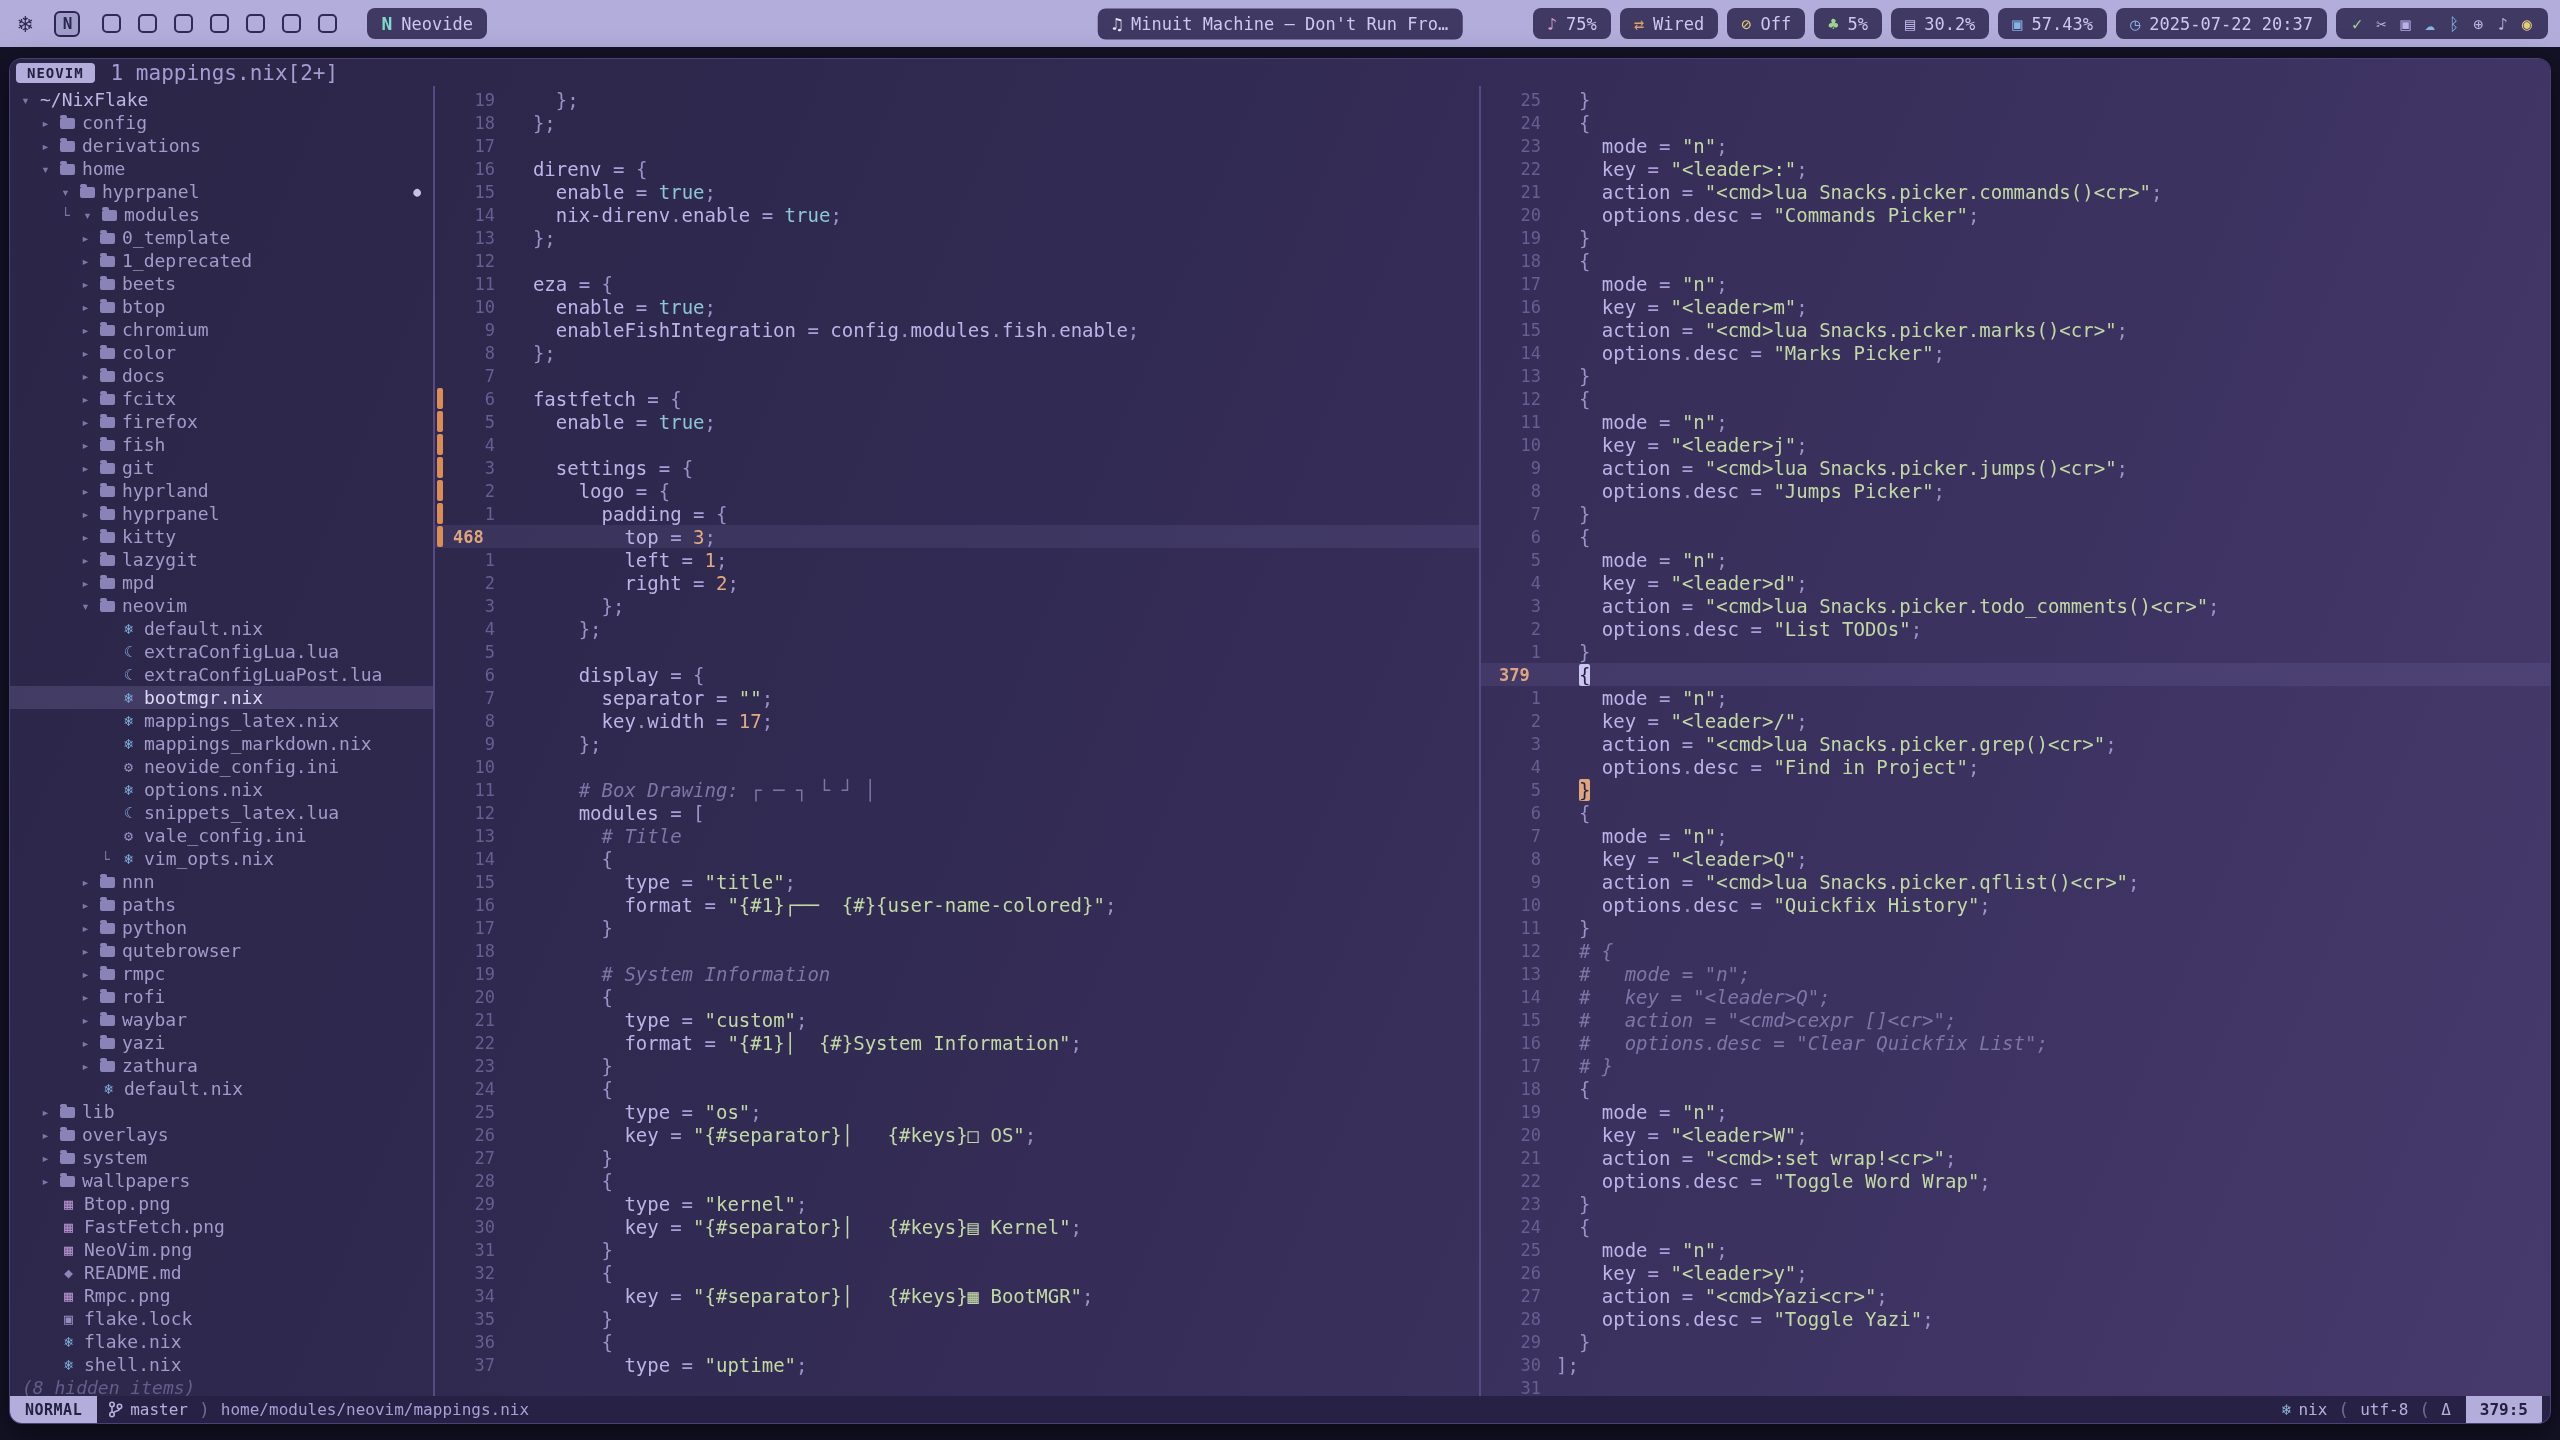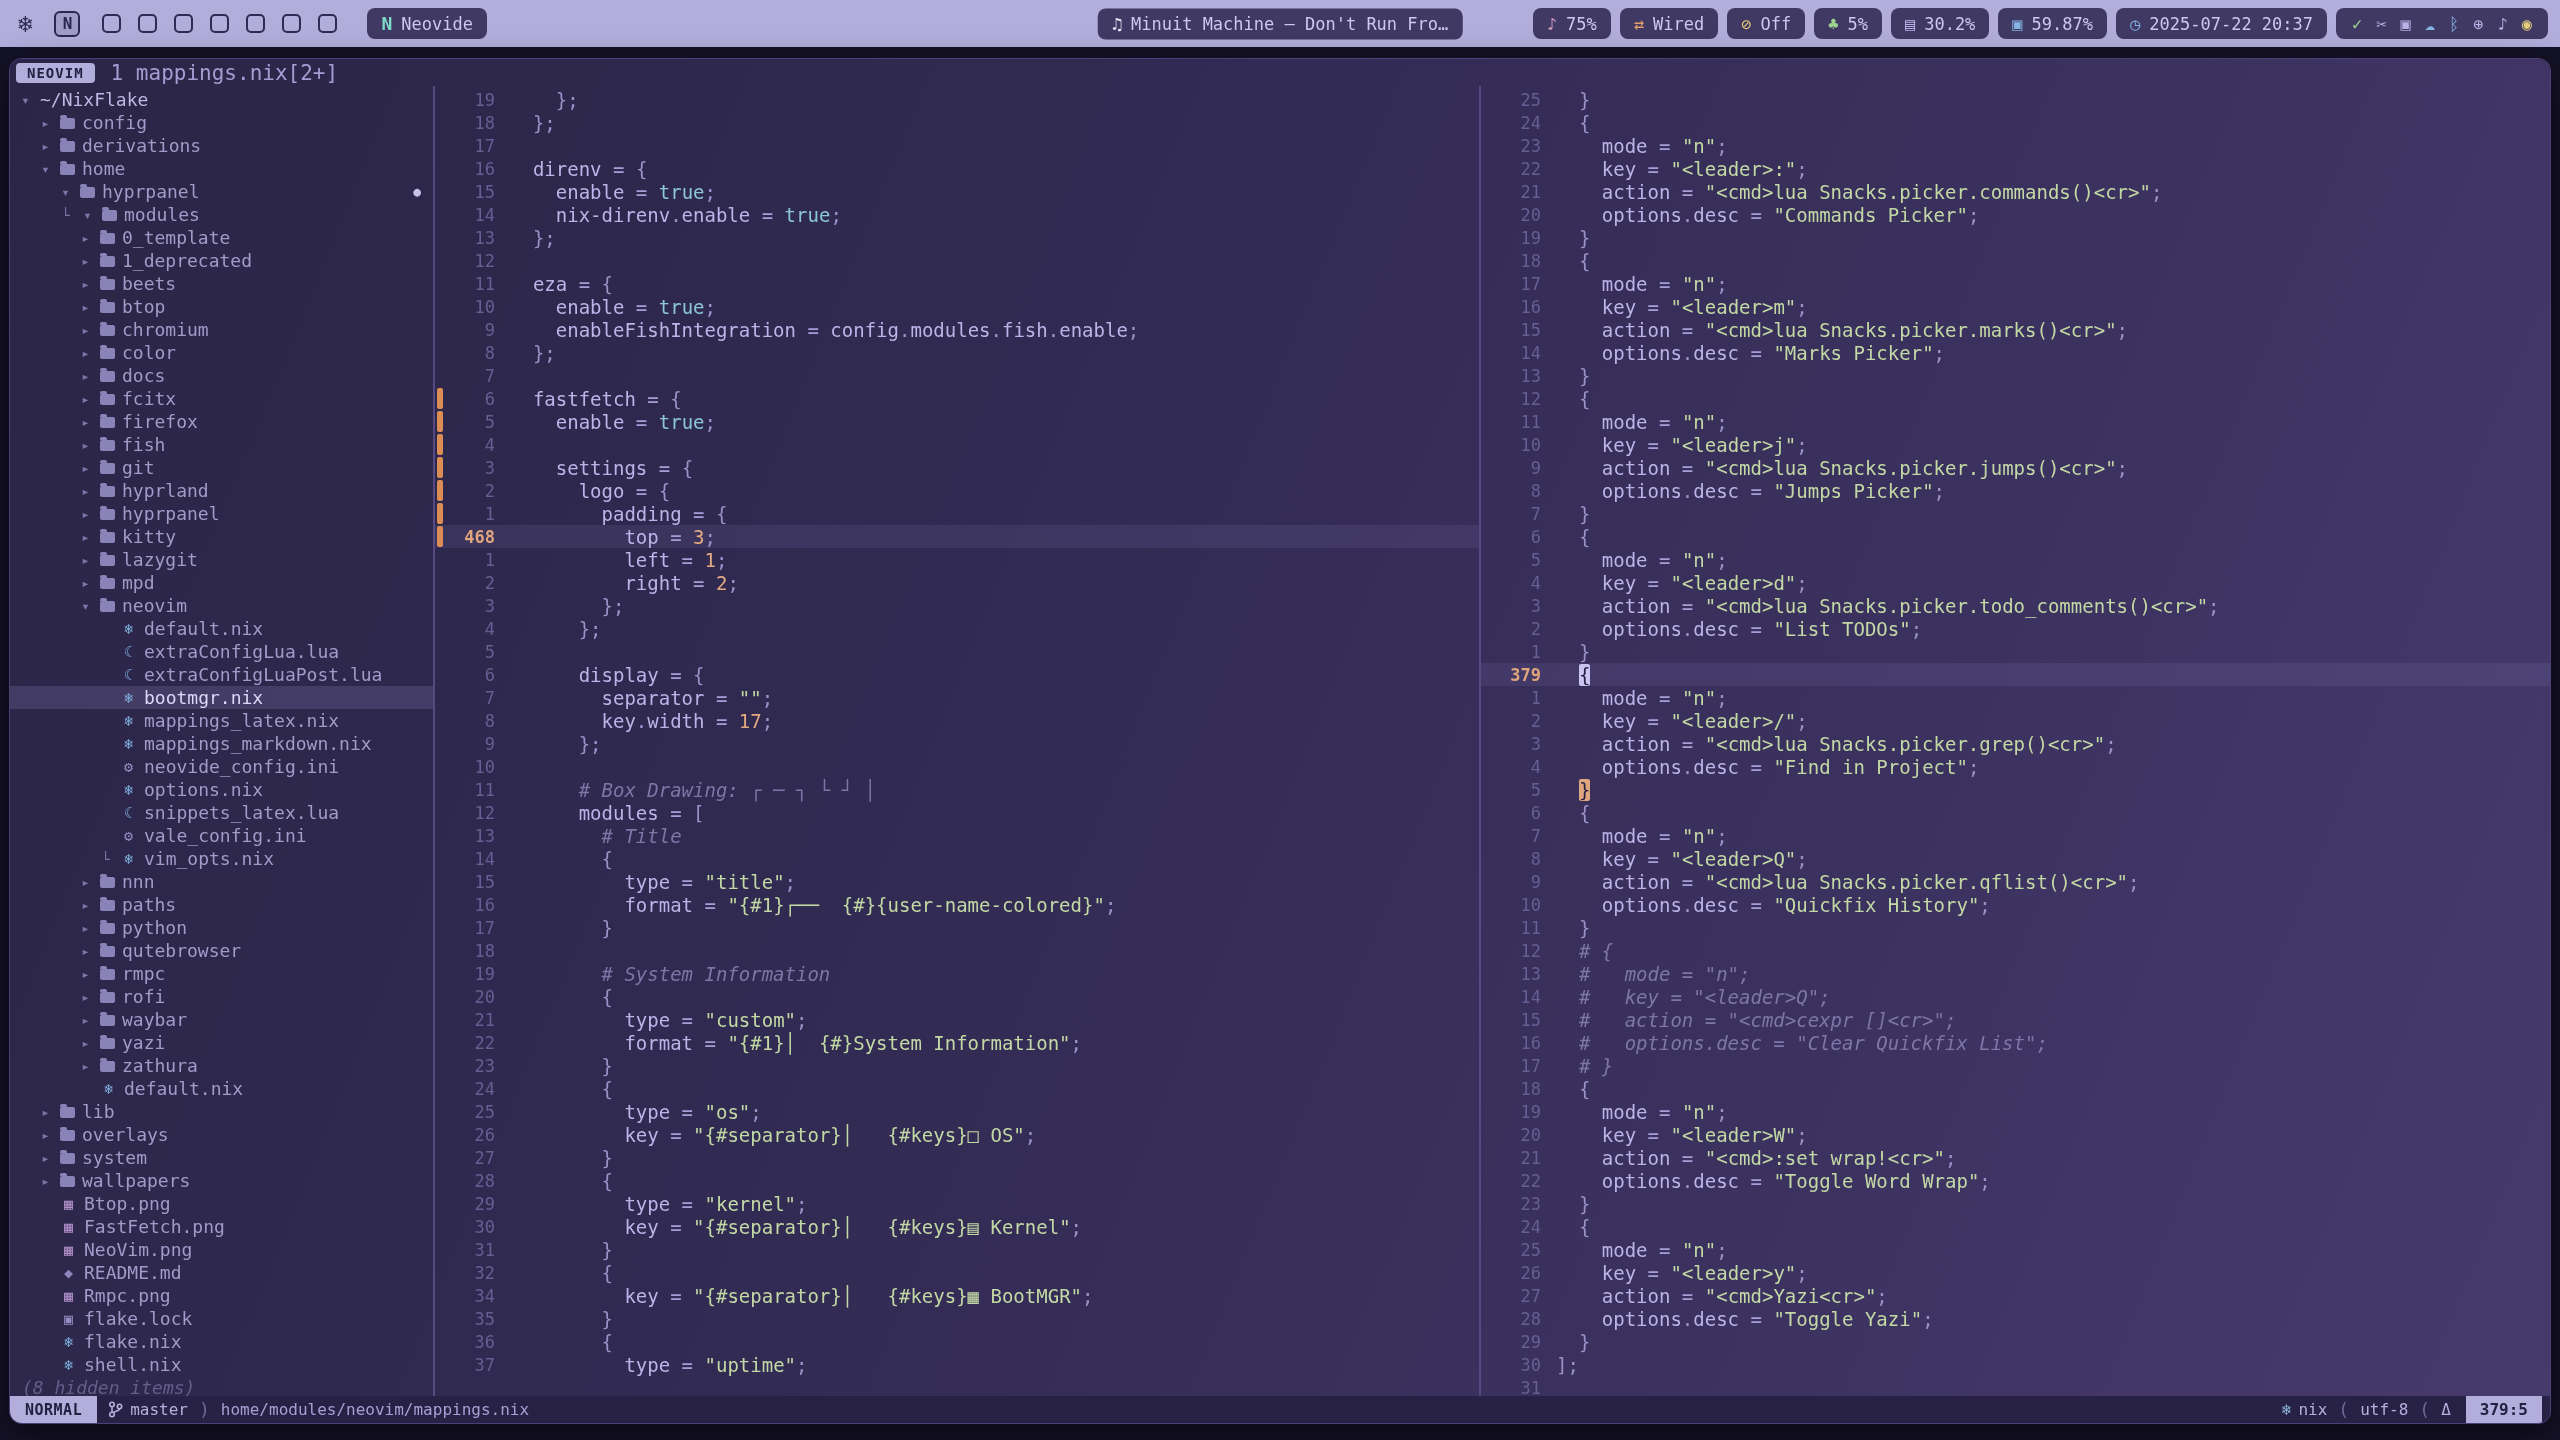--- a/index.html
+++ b/index.html
@@ -56,21 +56,21 @@
 
   
   .pane{overflow:hidden;padding-top:2px;}
   .pane-left{flex:0 0 1044px;}
   .pane-right{flex:1 1 auto;}
   .crow{height:23px;display:flex;align-items:center;white-space:pre;font-size:19px;}
   .crow.cur{background:rgba(190,180,255,.09);}
   .sign{flex:0 0 6px;height:21px;margin-left:2px;border-radius:2px;}
   .changed .sign{background:#dc8d55;}
   .lnum{flex:0 0 52px;text-align:right;color:#665f93;font-size:17px;}
-  .lnum.abs{text-align:right;padding-left:4px;color:#dfa57d;font-weight:bold;}
+  .lnum.abs{text-align:left;padding-left:10px;color:#dfa57d;font-weight:bold;}
   .code{margin-left:15px;color:#c4bde9;}
   .tok-id{color:#bcb4e8;}
   .tok-op{color:#a79ed8;}
   .tok-str{color:#c3d9a5;}
   .tok-num{color:#e3aa82;}
   .tok-bool{color:#8cc6d8;}
   .tok-punc{color:#9a92c8;}
   .tok-comment{color:#7d76a6;font-style:italic;}
   .cursor{background:#cbc5f2;color:#272245;border-radius:2px;}
   .brace-match{background:#dfa57d;color:#272245;border-radius:2px;}
@@ -134,21 +134,21 @@
         <div class="pill widget">
           <span class="w-icon" style="color: rgb(159, 212, 143);">♣</span>
           <span class="w-text">5%</span>
         </div>
         <div class="pill widget">
           <span class="w-icon" style="color: rgb(185, 178, 230);">▤</span>
           <span class="w-text">30.2%</span>
         </div>
         <div class="pill widget">
           <span class="w-icon" style="color: rgb(134, 180, 228);">▣</span>
-          <span class="w-text">59.87%</span>
+          <span class="w-text">57.43%</span>
         </div>
         <div class="pill widget">
           <span class="w-icon" style="color: rgb(134, 180, 228);">◷</span>
           <span class="w-text">2025-07-22 20:37</span>
         </div>
         <div class="pill tray">
           <span class="tray-icon" style="color: rgb(159, 212, 143);">✓</span>
           <span class="tray-icon" style="color: rgb(185, 178, 230);">✂</span>
           <span class="tray-icon" style="color: rgb(185, 178, 230);">▣</span>
           <span class="tray-icon" style="color: rgb(134, 180, 228);">☁</span>

